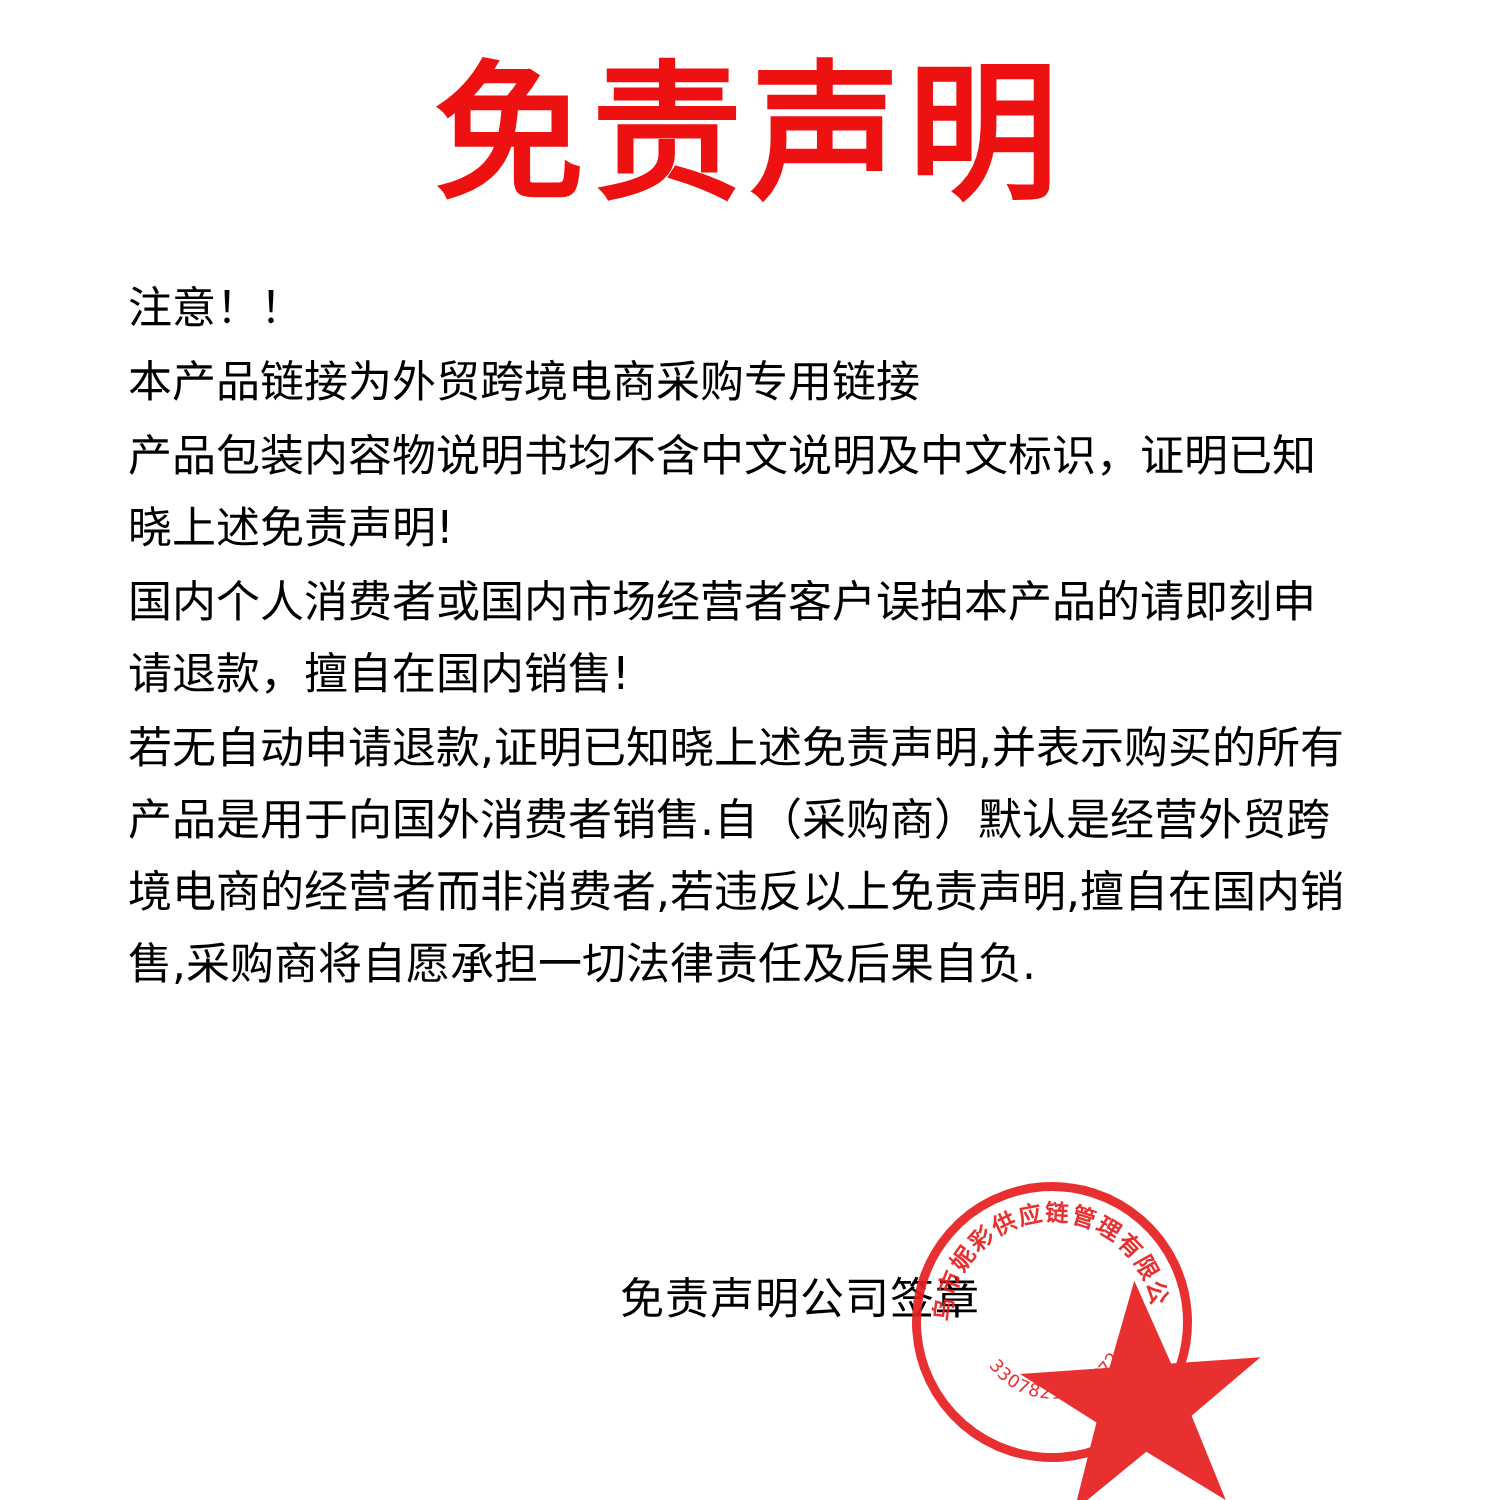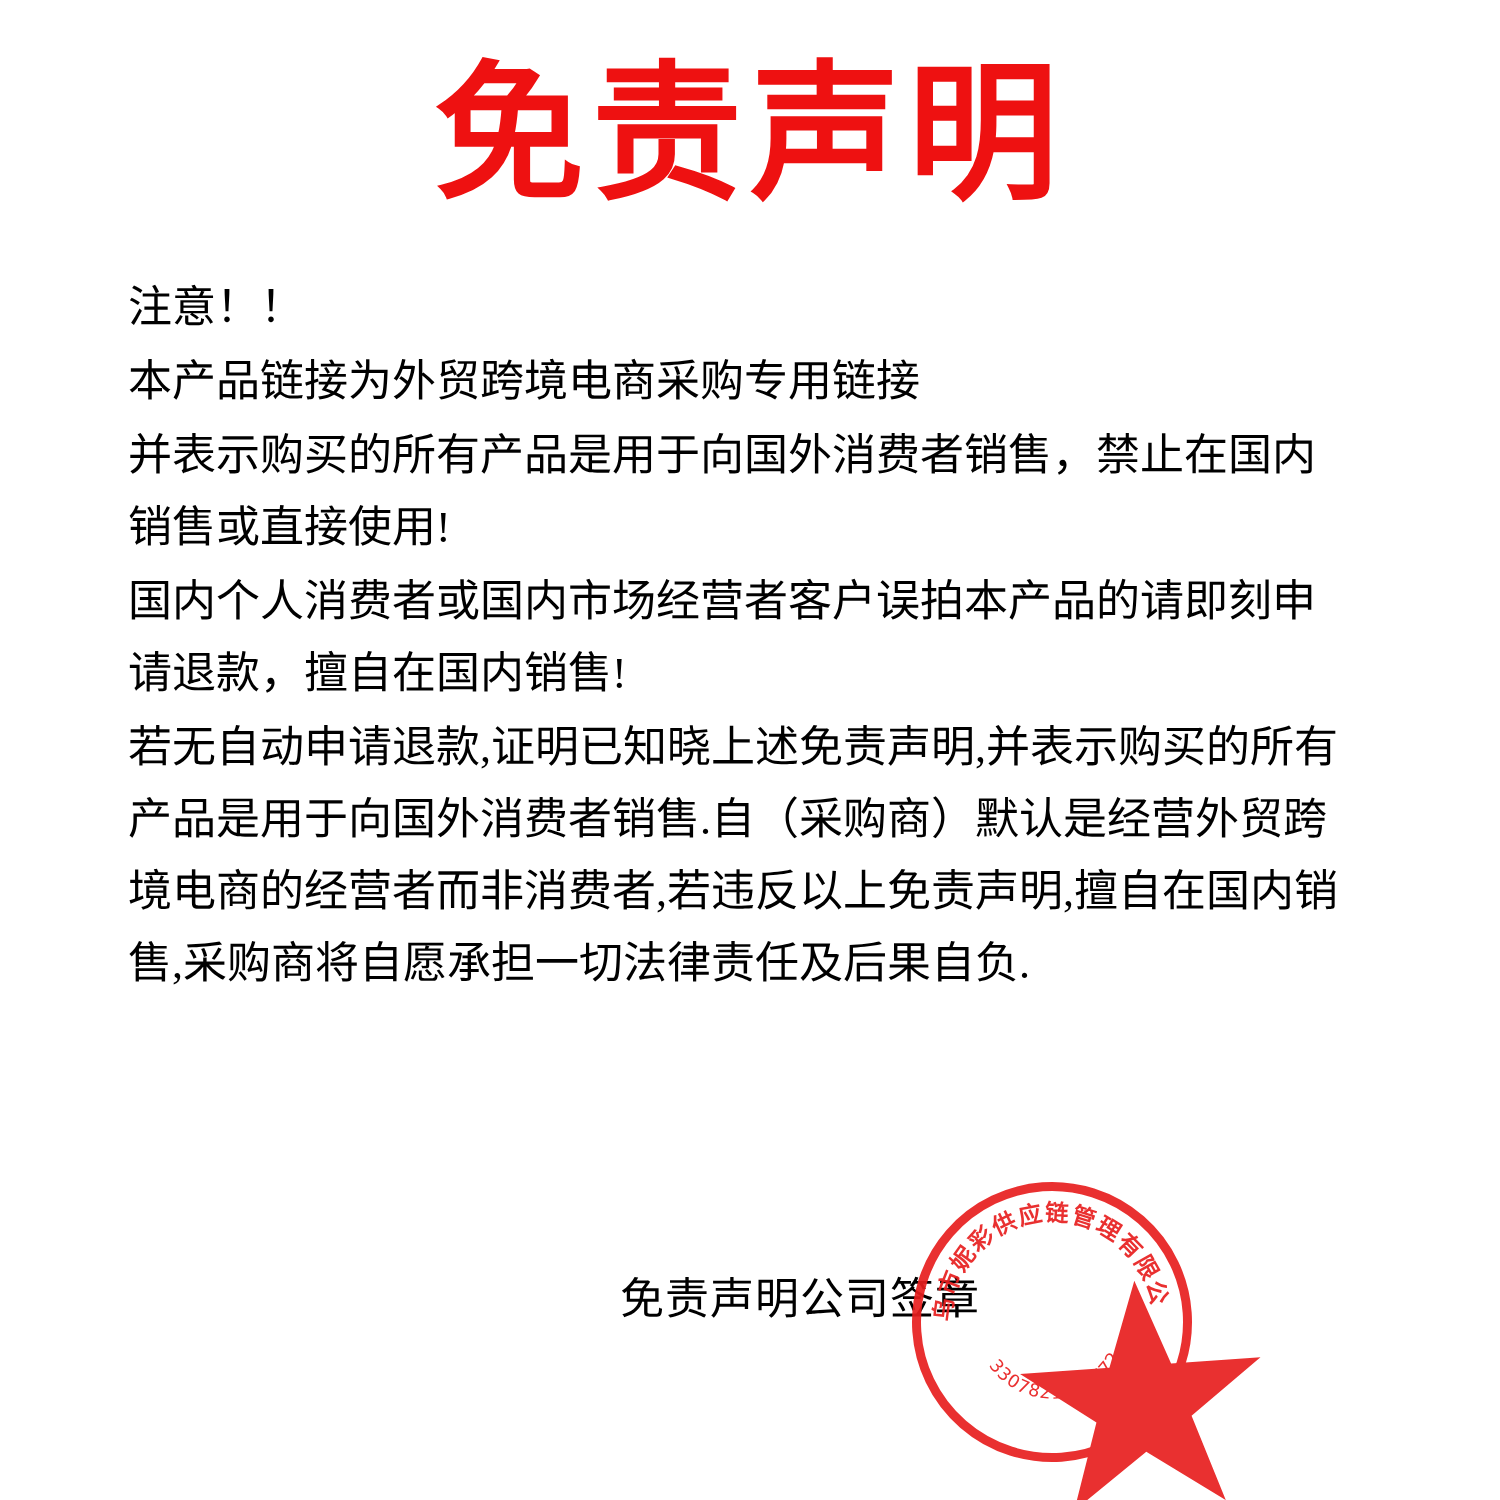--- a/index.html
+++ b/index.html
@@ -45,21 +45,20 @@
     font-size: 44px;
     line-height: 72px;
     letter-spacing: 0px;
     text-align: left;
     font-family: "DejaVu Sans", "Liberation Sans", sans-serif;
   }
 
   .para {
     margin: 0 0 2px 0;
     white-space: pre-wrap;
-    font-family: Liberation Serif, serif;
   }
 
   .sign-row {
     position: absolute;
     left: 128px;
     top: 1255px;
     width: 1216px;
     height: 80px;
   }
 
@@ -120,21 +119,21 @@
 </head>
 <body>
 
 <div class="page">
 
   <div class="title">免责声明</div>
 
   <div class="body-text">
     <p class="para">注意！！</p>
     <p class="para">本产品链接为外贸跨境电商采购专用链接</p>
-    <p class="para">并表示购买的所有产品是用于向国外消费者销售，禁止在国内销售或直接使用!</p>
+    <p class="para">产品包装内容物说明书均不含中文说明及中文标识，证明已知晓上述免责声明!</p>
     <p class="para">国内个人消费者或国内市场经营者客户误拍本产品的请即刻申请退款，擅自在国内销售!</p>
     <p class="para">若无自动申请退款,证明已知晓上述免责声明,并表示购买的所有产品是用于向国外消费者销售.自（采购商）默认是经营外贸跨境电商的经营者而非消费者,若违反以上免责声明,擅自在国内销售,采购商将自愿承担一切法律责任及后果自负.</p>
   </div>
 
   <div class="sign-row">
     <span class="sign-label">免责声明公司签章</span>
   </div>
 
   <div class="seal">
     <div class="seal-inner">

